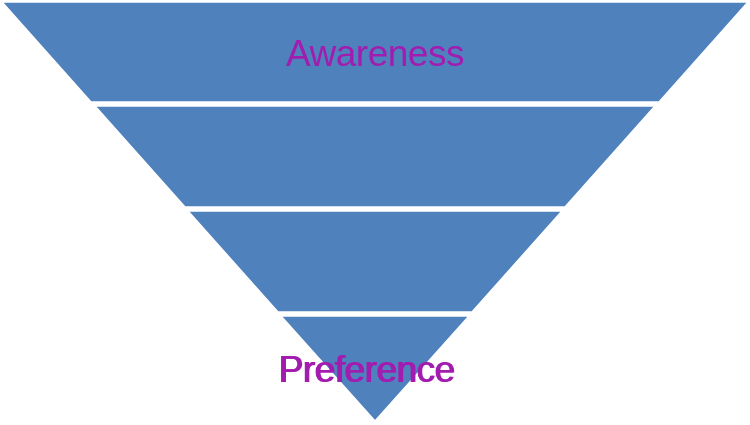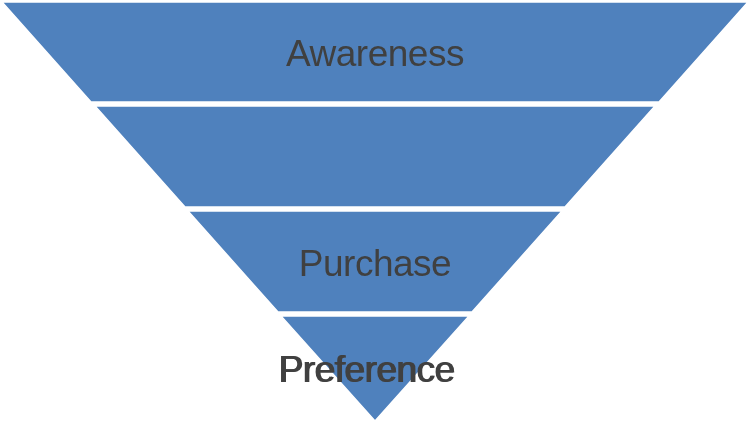--- a/index.html
+++ b/index.html
@@ -28,21 +28,21 @@
   }
   .tier-label {
     position: absolute;
     left: 0;
     width: 100%;
     text-align: center;
     transform: translateY(-50%);
     font-size: 37px;
     line-height: 1;
     letter-spacing: -0.5px;
-    color: #404040;
+    color: #a21caf;
     white-space: nowrap;
     pointer-events: none;
   }
   .tier-label.l1 { top: 53px; }
   .tier-label.l2 { top: 159px; }
   .tier-label.l3 { top: 263px; }
   .tier-label.l4 {
     top: 369px;
     left: -9px;               
     text-shadow: 1.4px 0 0 currentColor;  
@@ -60,17 +60,16 @@
     <polygon class="tier-shape" points="95,106 655,106 565,207 185,207"></polygon>
 
     <polygon class="tier-shape" points="188,211 562,211 472,312 278,312"></polygon>
 
     <polygon class="tier-shape" points="281,316 469,316 375,421"></polygon>
   </svg>
 
   <div class="tier-label l1">Awareness</div>
 
 
-  <div class="tier-label l3">Purchase</div>
 
   <div class="tier-label l4">Preference</div>
 
 </div>
 
 </body></html>

